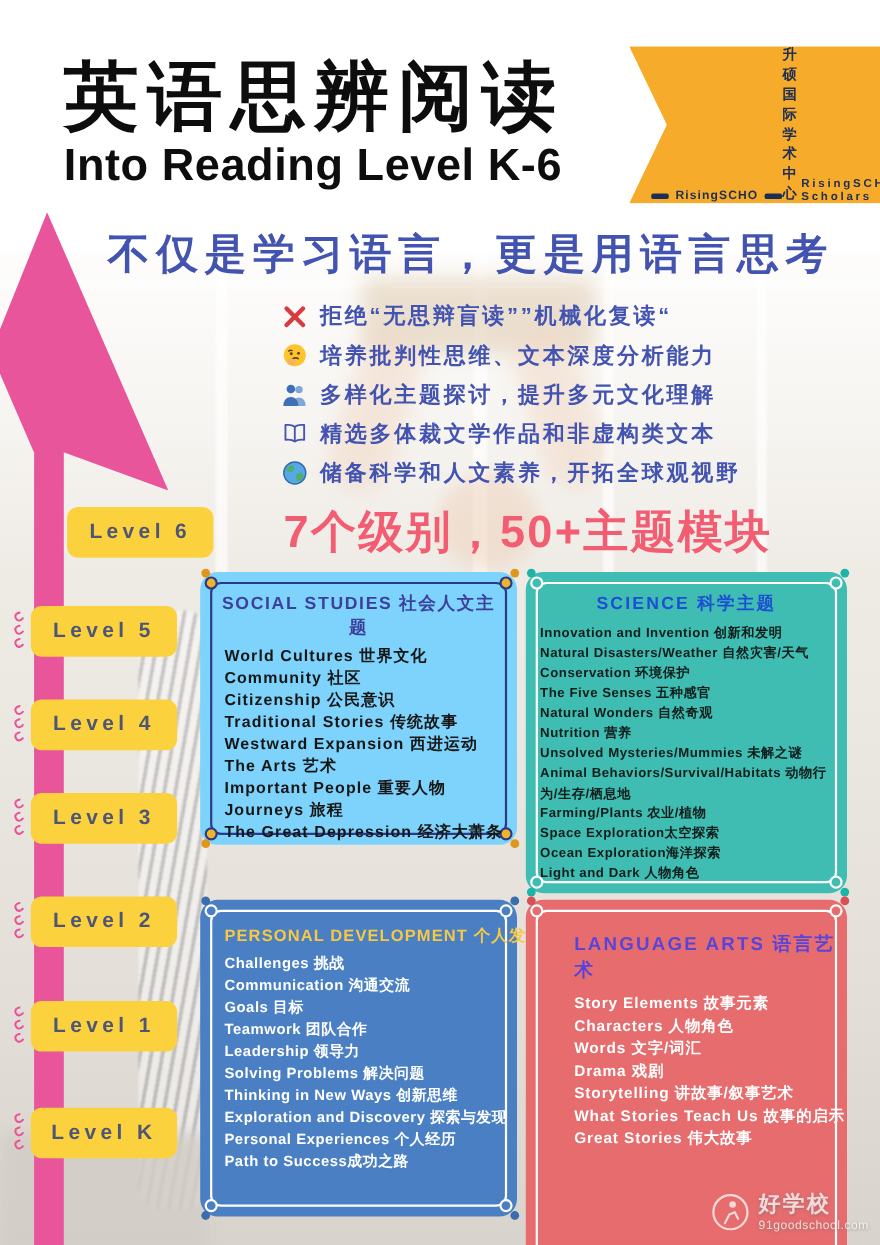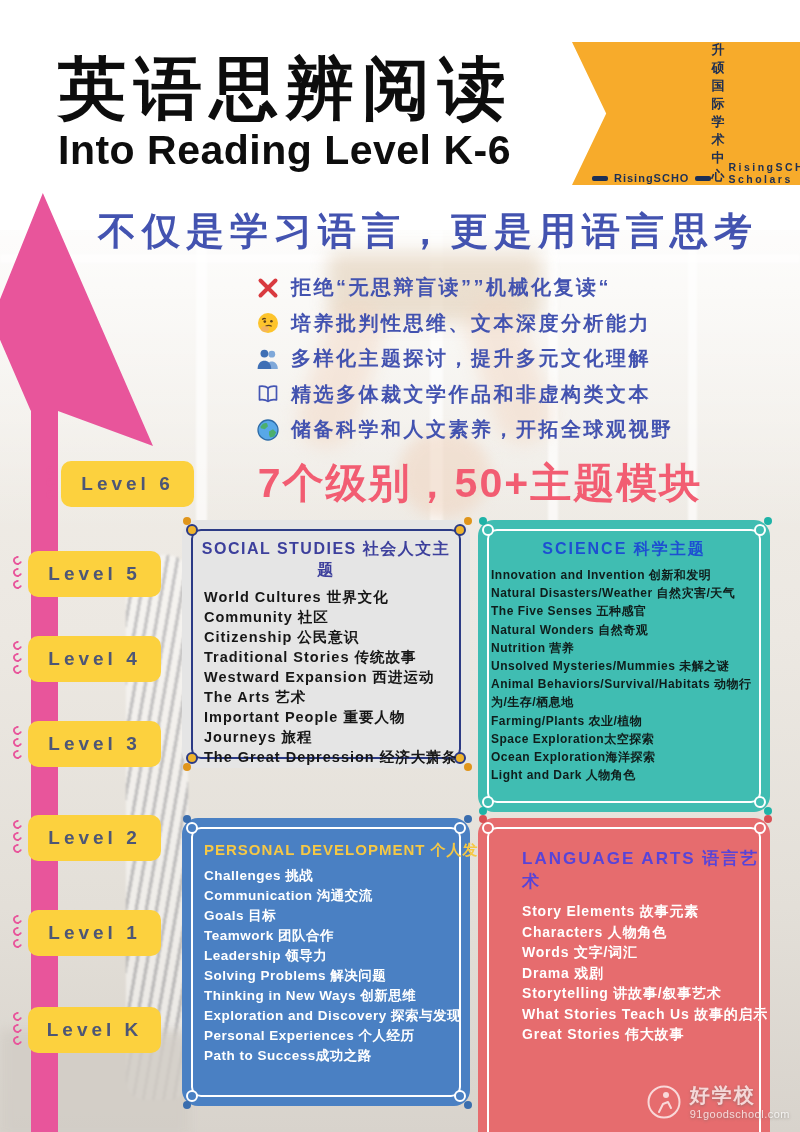--- a/index.html
+++ b/index.html
@@ -63,21 +63,21 @@
   .levels .level-tag:nth-of-type(3){top:636px;}
   .levels .level-tag:nth-of-type(4){top:721px;}
   .levels .level-tag:nth-of-type(5){top:815px;}
   .levels .level-tag:nth-of-type(6){top:910px;}
   .levels .level-tag:nth-of-type(7){top:1007px;}
   .curls{position:absolute;left:-15px;top:5px;display:flex;flex-direction:column;gap:3px;}
   .curls i{display:block;width:9px;height:9px;border:2.5px solid #e8559b;border-radius:50%;
     border-right-color:transparent;transform:rotate(-30deg);box-sizing:border-box;}
   
   .card{position:absolute;border-radius:16px;box-sizing:border-box;}
-  .card-social{left:182px;top:520px;width:288px;height:248px;background:#e5e5e5;}
+  .card-social{left:182px;top:520px;width:288px;height:248px;background:#7dd3fc;}
   .card-science{left:478px;top:520px;width:292px;height:292px;background:#40bdb2;}
   .card-personal{left:182px;top:818px;width:288px;height:288px;background:#4a80c3;}
   .card-language{left:478px;top:818px;width:292px;height:368px;background:#e66c6e;padding-left:22px;}
   .inner{position:absolute;inset:9px;border:2px solid #fff;border-radius:10px;pointer-events:none;}
   .card-social .inner{border-color:#2b3a85;}
   .notch{position:absolute;width:12px;height:12px;border-radius:50%;border:2px solid #fff;box-sizing:border-box;}
   .card-social .notch{border-color:#2b3a85;background:#efb42c;}
   .card-science .notch{background:#40bdb2;}
   .card-personal .notch{background:#4a80c3;}
   .card-language .notch{background:#e66c6e;}
@@ -319,20 +319,21 @@
       <span class="notch nw"></span>
         <span class="notch ne"></span>
       <span class="notch sw"></span>
         <span class="notch se"></span>
     </div>
     <h2 class="card-title">SCIENCE 科学主题</h2>
     <ul class="card-items">
 
     <li>Innovation and Invention 创新和发明</li>
         <li>Natural Disasters/Weather 自然灾害/天气</li>
+        <li>Conservation 环境保护</li>
         <li>The Five Senses 五种感官</li>
         <li>Natural Wonders 自然奇观</li>
         <li>Nutrition 营养</li>
         <li>Unsolved Mysteries/Mummies 未解之谜</li>
         <li>Animal Behaviors/Survival/Habitats 动物行为/生存/栖息地</li>
         <li>Farming/Plants 农业/植物</li>
         <li>Space Exploration太空探索</li>
         <li>Ocean Exploration海洋探索</li>
         <li>Light and Dark 人物角色</li>
       </ul>

